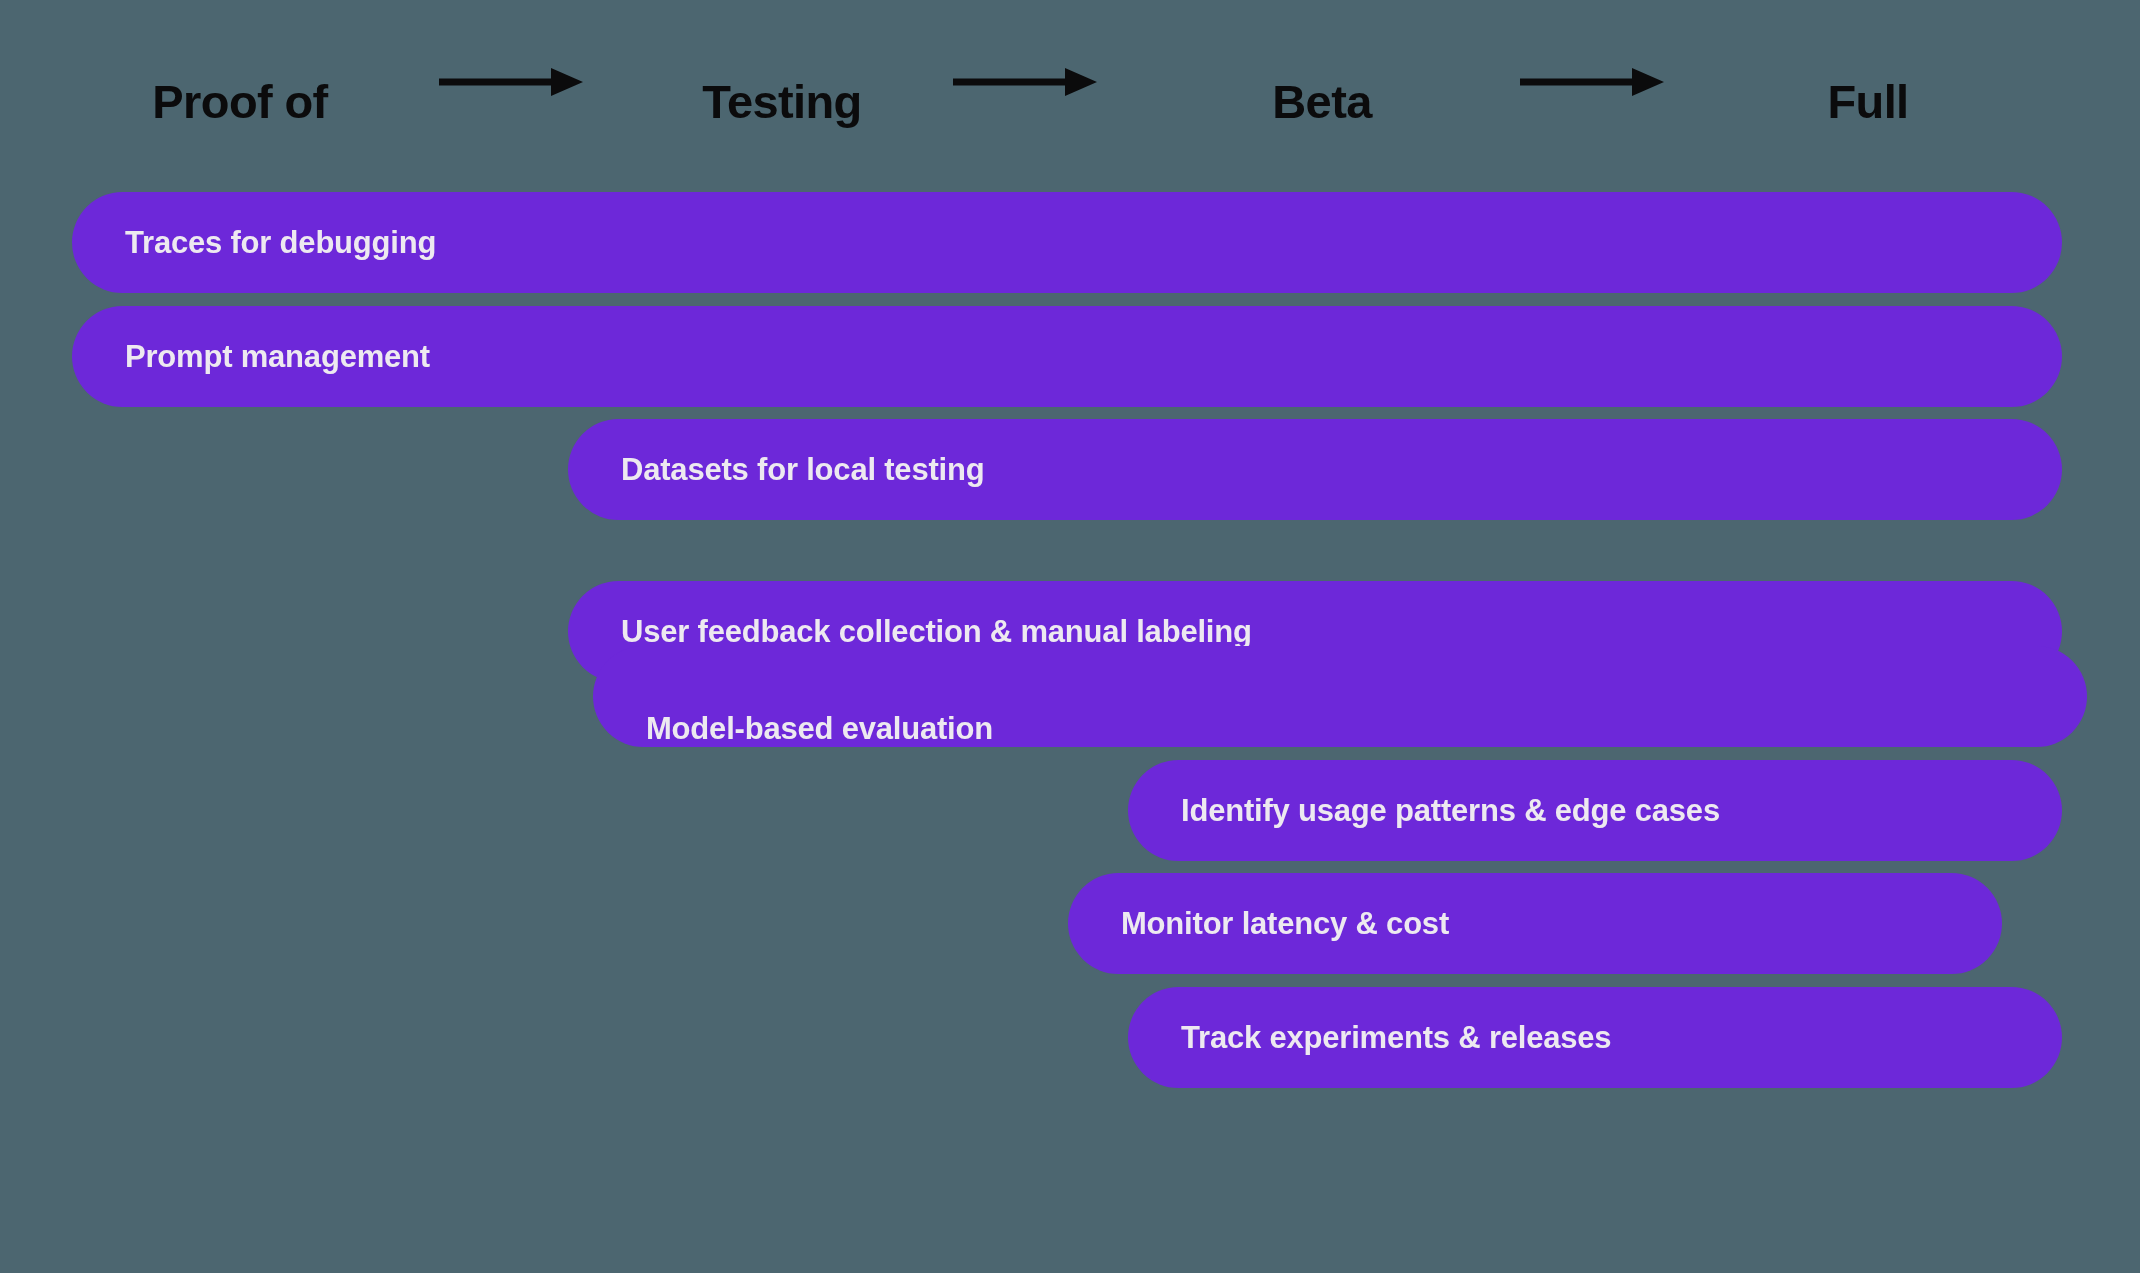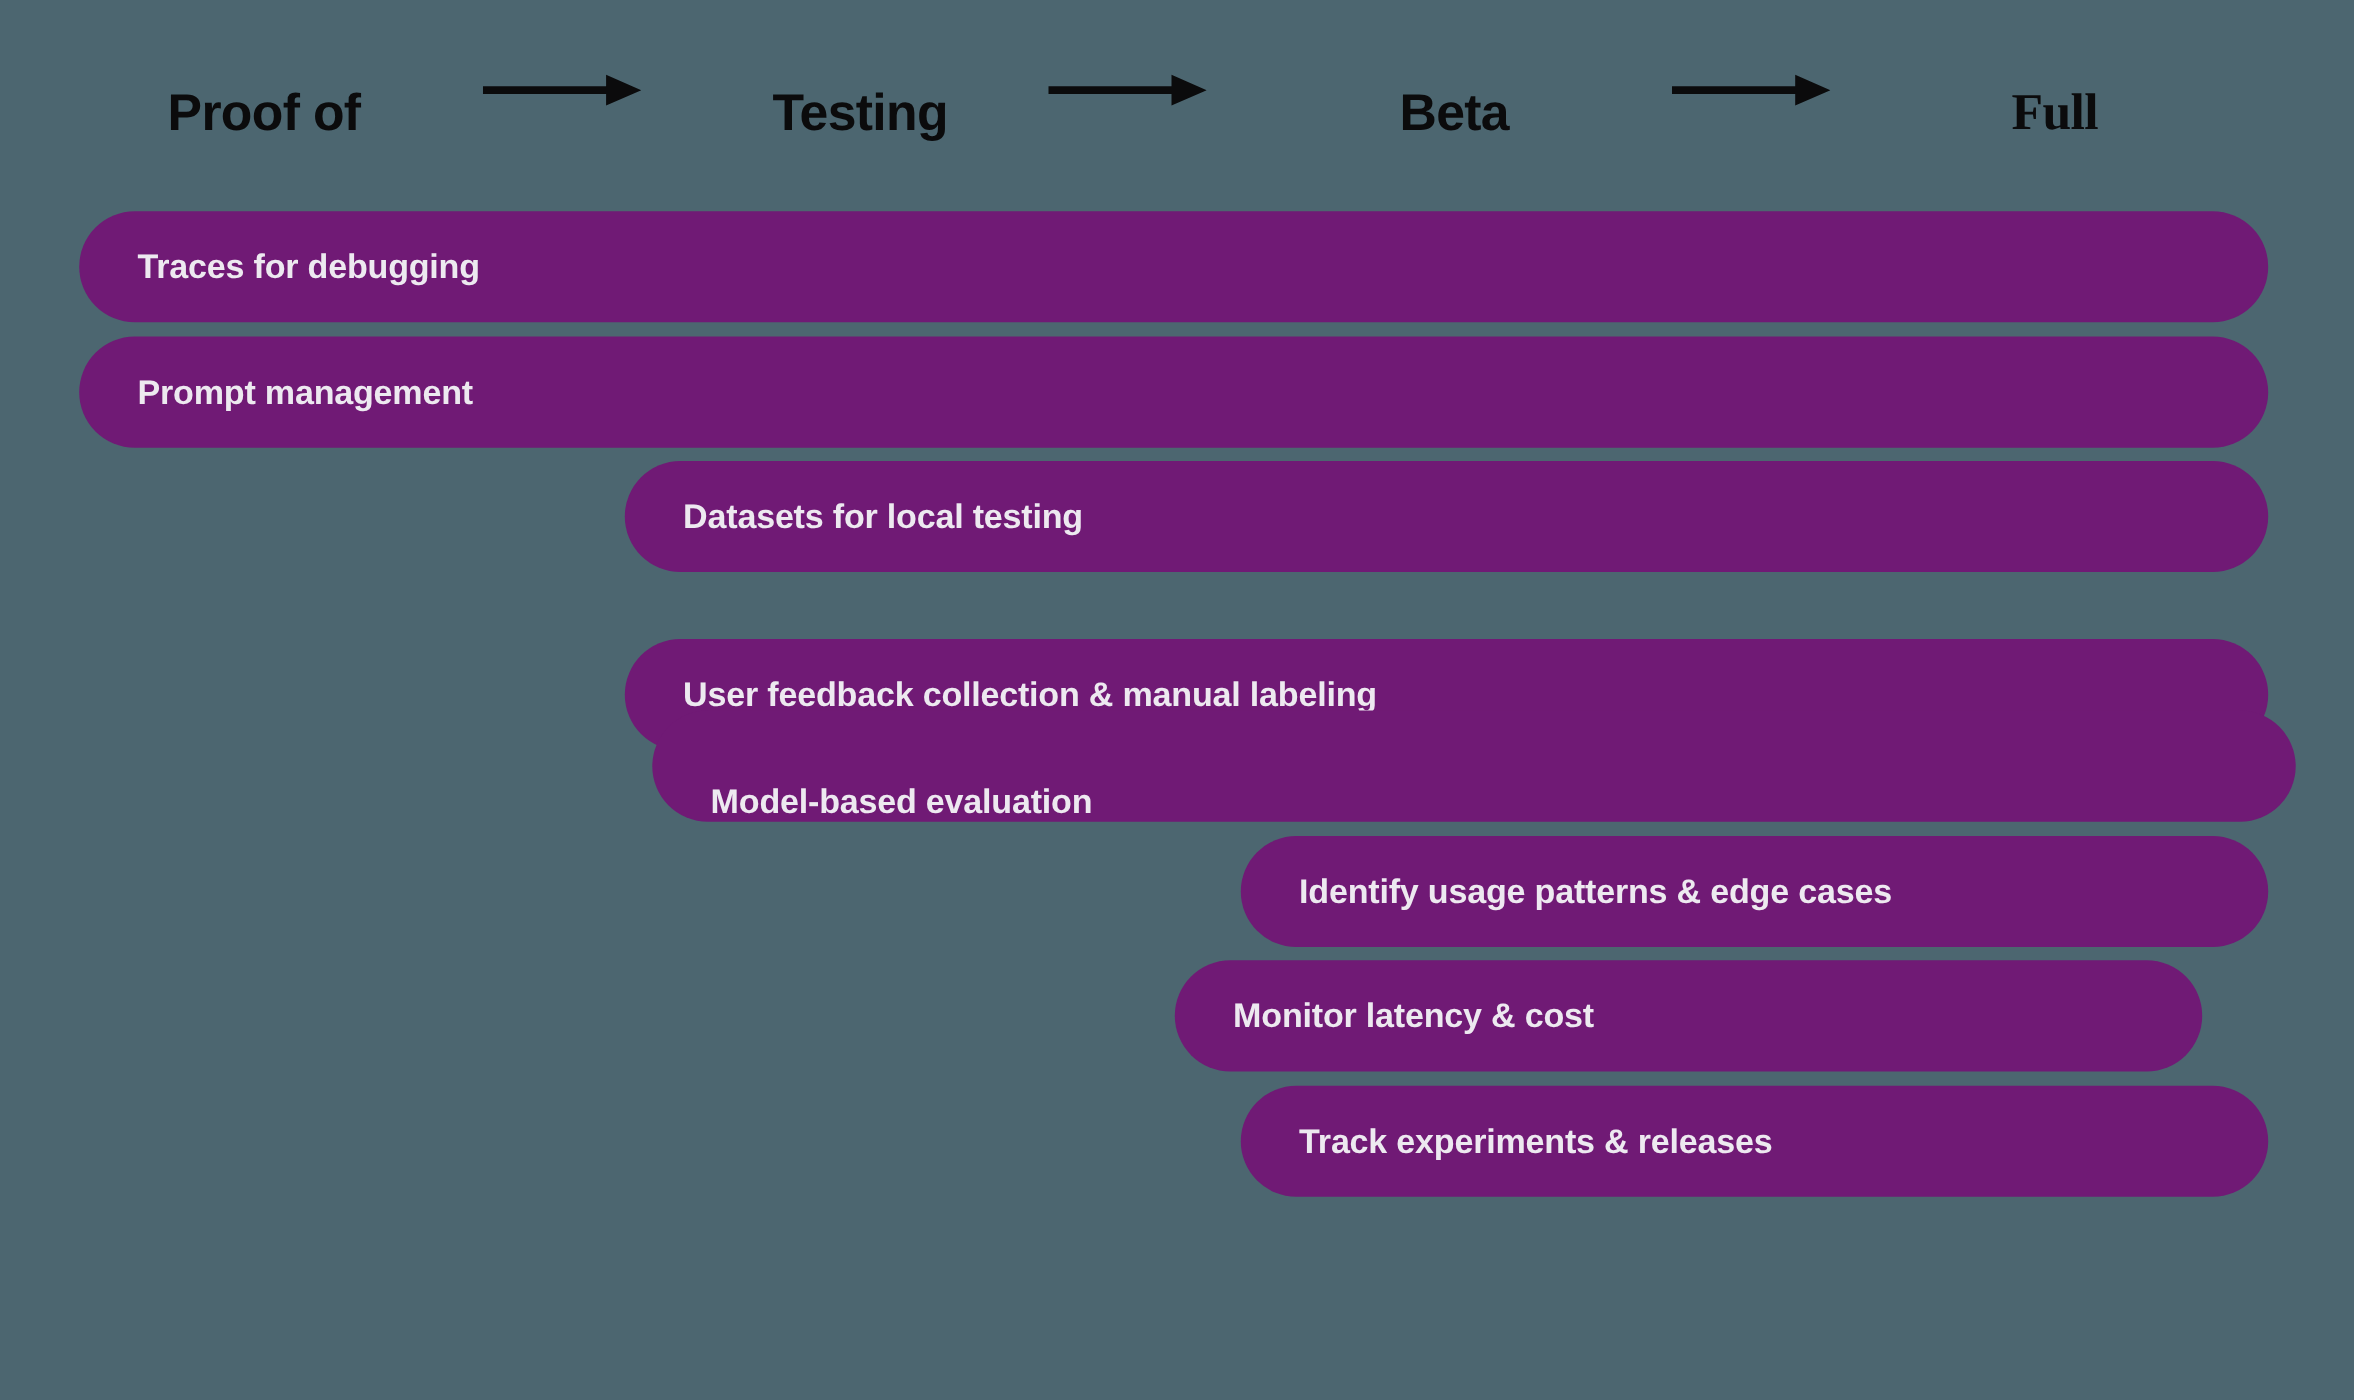--- a/index.html
+++ b/index.html
@@ -38,21 +38,21 @@
     height: 40px;
     transform: translate(-50%, -50%);
   }
   .stage-arrow svg { display: block; }
 
   
   .bar {
     position: absolute;
     height: 101px;
     border-radius: 52px;
-    background: #701a75;
+    background: #6d28d9;
     display: flex;
     align-items: center;
     box-sizing: border-box;
   }
   .bar-label {
     color: #EDE9F0;
     font-weight: 700;
     font-size: 31px;
     letter-spacing: -0.2px;
     white-space: nowrap;
@@ -75,21 +75,21 @@
   <div class="stage-label" style="left:782px; top:18px;">
     <div>Testing</div>
     <div>&amp; staging</div>
   </div>
 
   <div class="stage-label" style="left:1322px; top:18px;">
     <div>Beta</div>
     <div>launch</div>
   </div>
 
-  <div class="stage-label" style="left:1868px; top:18px;font-family:Liberation Serif, serif;">
+  <div class="stage-label" style="left:1868px; top:18px;">
     <div>Full</div>
     <div>rollout</div>
   </div>
 
   <div class="stage-arrow" style="left:511px; top:82px;">
     <svg width="144" height="40" viewBox="0 0 144 40" aria-hidden="true">
       <path d="M0 16.5 H112 V6 L144 20 L112 34 V23.5 H0 Z" fill="#0B0B0C"></path>
     </svg>
   </div>
 

